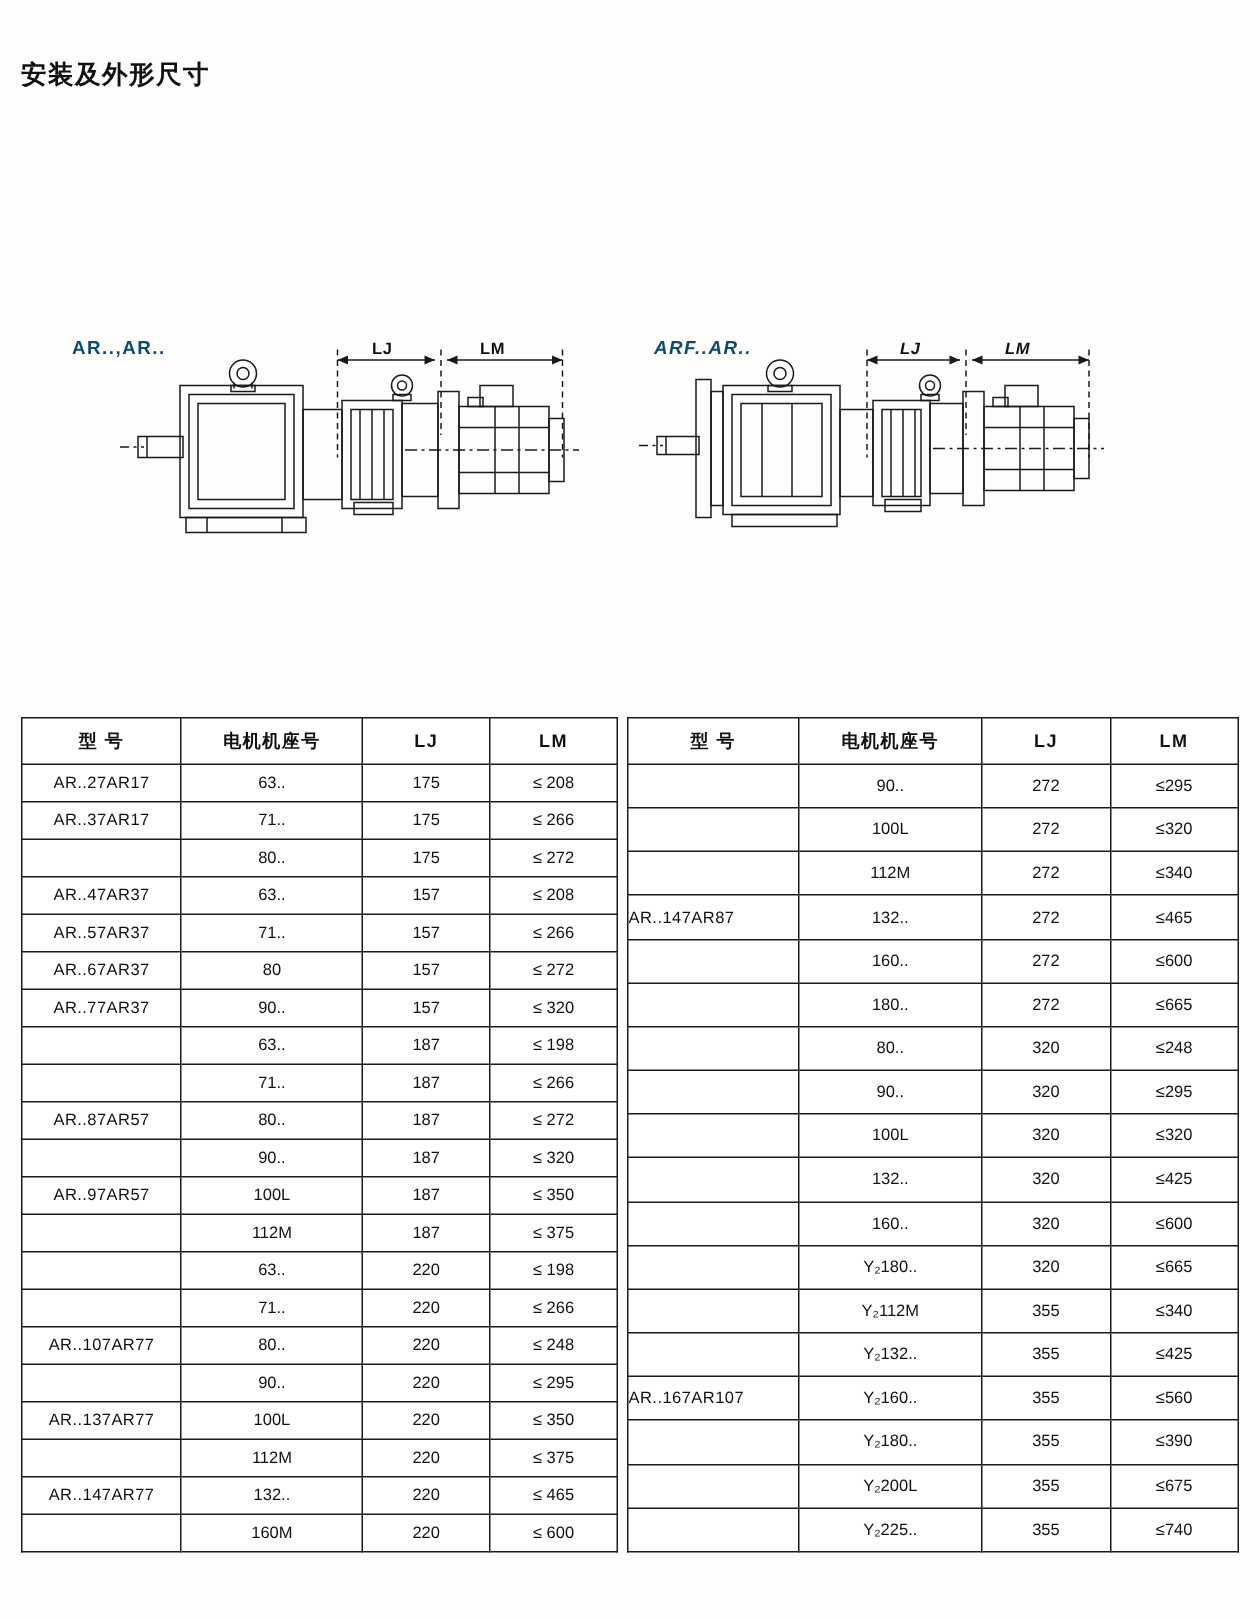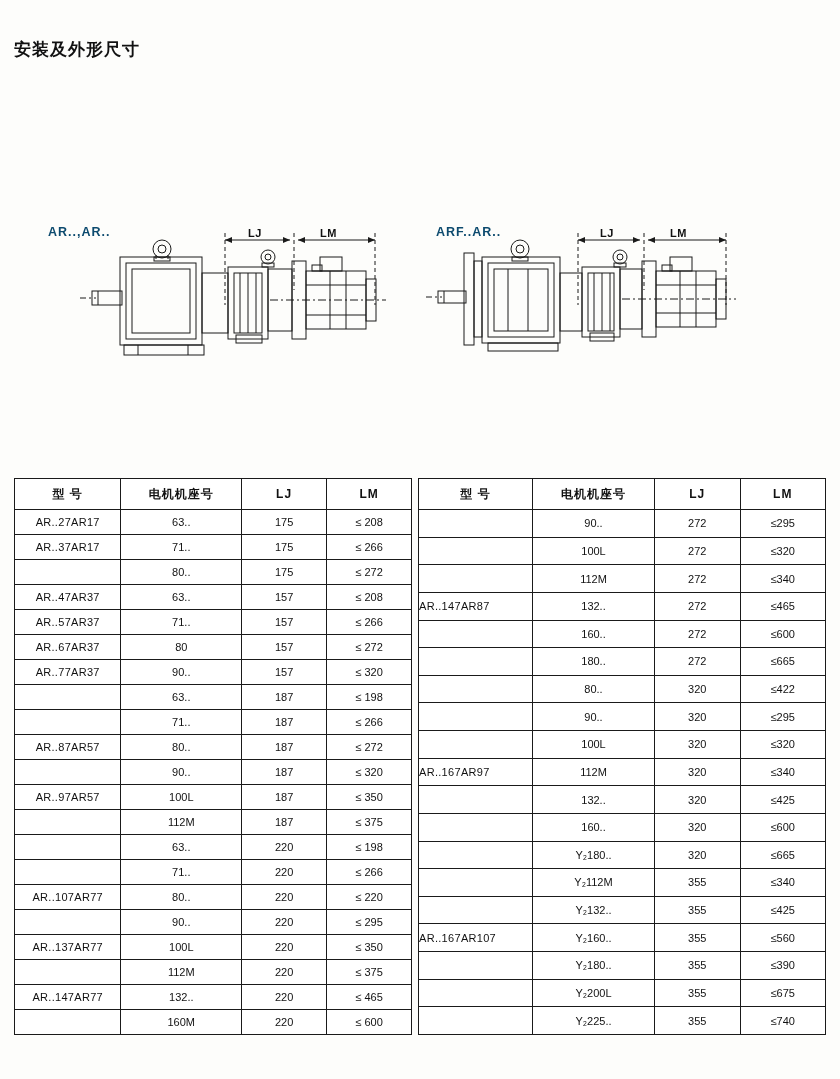--- a/index.html
+++ b/index.html
@@ -39,21 +39,21 @@
     width: 840px;
     height: 200px;
   }
   .dwg {
     position: absolute;
     top: 0;
     width: 400px;
     height: 195px;
   }
   .dwg.left { left: 20px; }
-  .dwg.right { left: 408px; }
+  .dwg.right { left: 408px; font-style: italic; }
   .dwg-label {
     position: absolute;
     top: 30px;
     left: 28px;
     font-size: 12.5px;
     font-weight: bold;
     letter-spacing: 1px;
     color: #0c4a6e;
   }
   .dim-label {
@@ -359,21 +359,21 @@
           <tr>
             <td class="model-cell"></td>
             <td>71..</td>
             <td>220</td>
             <td>≤ 266</td>
           </tr>
           <tr>
             <td class="model-cell">AR..107AR77</td>
             <td>80..</td>
             <td>220</td>
-            <td>≤ 220</td>
+            <td>≤ 248</td>
           </tr>
           <tr>
             <td class="model-cell"></td>
             <td>90..</td>
             <td>220</td>
             <td>≤ 295</td>
           </tr>
           <tr>
             <td class="model-cell">AR..137AR77</td>
             <td>100L</td>
@@ -450,39 +450,33 @@
           <tr>
             <td class="model-cell center"></td>
             <td>180..</td>
             <td>272</td>
             <td>≤665</td>
           </tr>
           <tr>
             <td class="model-cell center"></td>
             <td>80..</td>
             <td>320</td>
-            <td>≤422</td>
+            <td>≤248</td>
           </tr>
           <tr>
             <td class="model-cell center"></td>
             <td>90..</td>
             <td>320</td>
             <td>≤295</td>
           </tr>
           <tr>
             <td class="model-cell center"></td>
             <td>100L</td>
             <td>320</td>
             <td>≤320</td>
-          </tr>
-          <tr>
-            <td class="model-cell center">AR..167AR97</td>
-            <td>112M</td>
-            <td>320</td>
-            <td>≤340</td>
           </tr>
           <tr>
             <td class="model-cell center"></td>
             <td>132..</td>
             <td>320</td>
             <td>≤425</td>
           </tr>
           <tr>
             <td class="model-cell center"></td>
             <td>160..</td>

